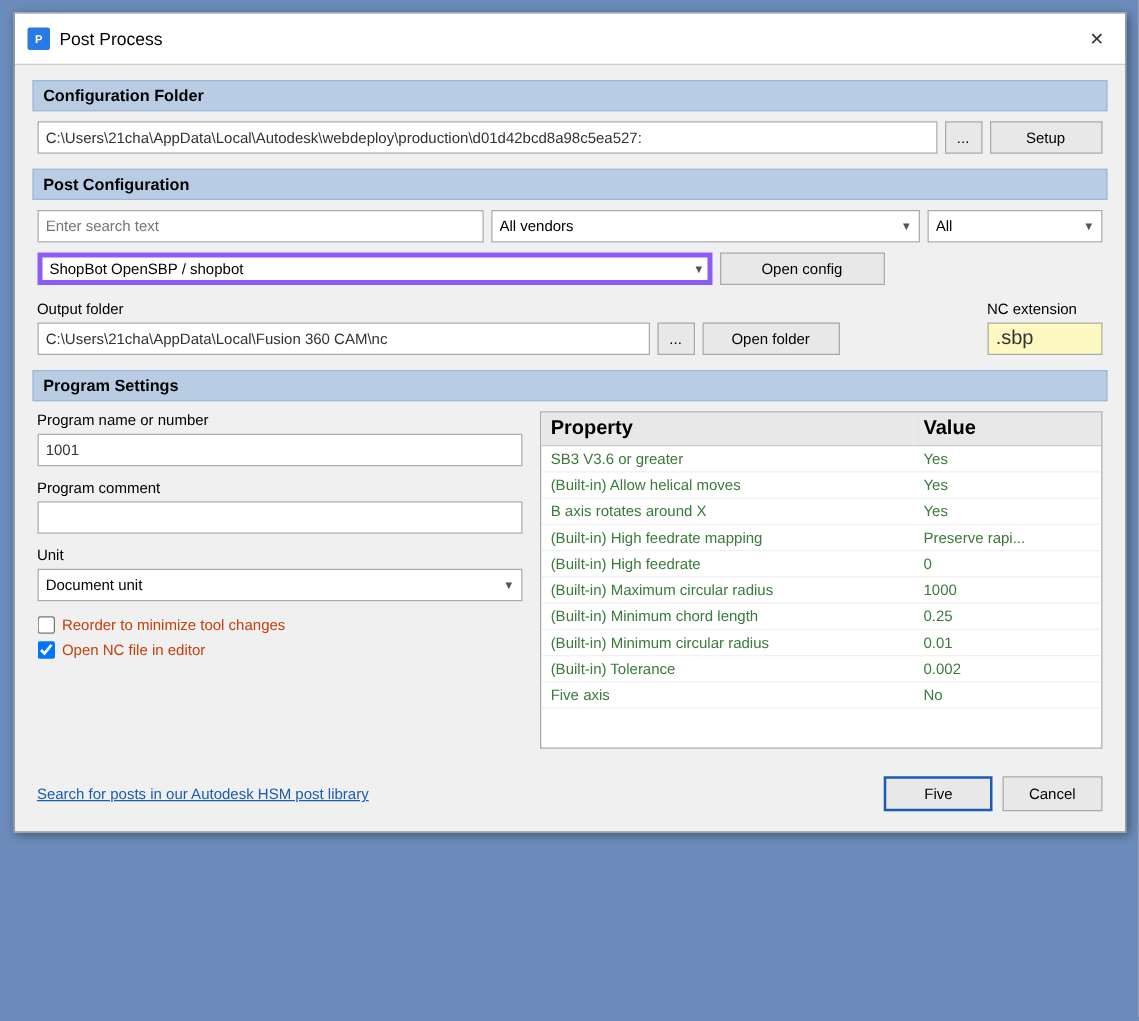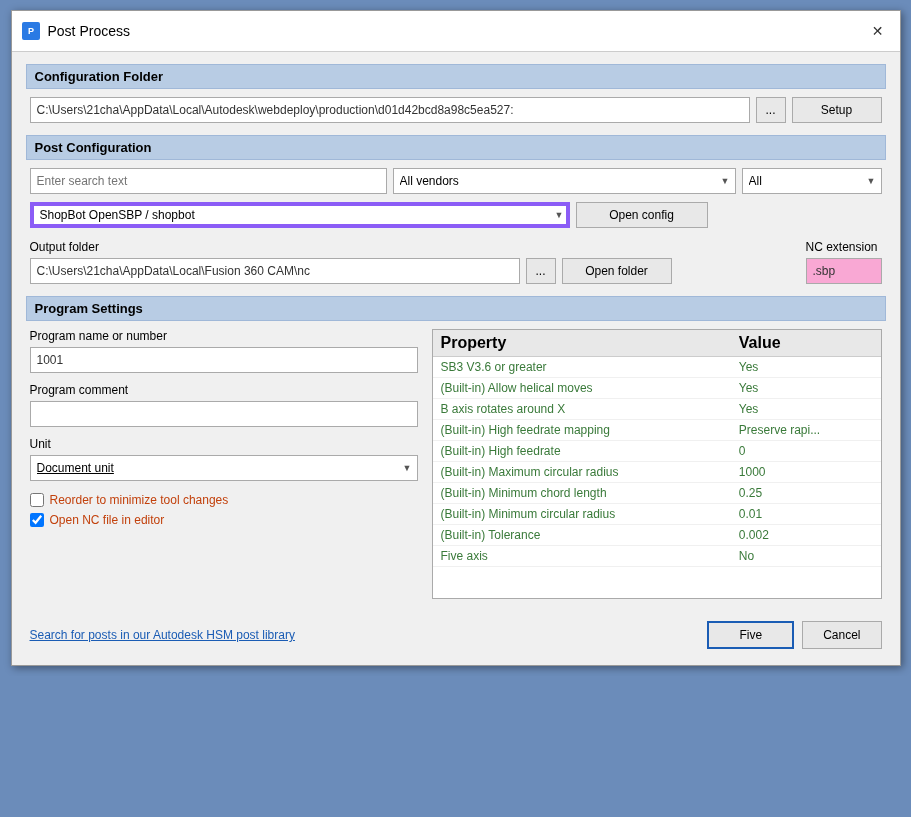--- a/index.html
+++ b/index.html
@@ -167,26 +167,26 @@
       height: 26px;
       border: 4px solid #8b5cf6;
       background: white;
       padding-left: 6px;
       font-size: 12px;
       cursor: pointer;
       appearance: none;
       -webkit-appearance: none;
     }
     .nc-ext-input {
-      width: 76px;
-      height: 26px;
-      border: 1px solid #aaa;
-      background: #f9a8d4;
+      width: 92px;
+      height: 26px;
+      border: 1px solid #aaa;
+      background: #fef9c3;
       padding: 2px 6px;
-      font-size: 12px;
+      font-size: 16px;
       color: #333;
     }
     .program-settings-grid {
       display: flex;
       gap: 14px;
     }
     .program-left {
       flex: 1;
     }
     .label {
@@ -414,21 +414,21 @@
         <div class="program-settings-grid">
 
           <div class="program-left">
             <span class="label">Program name or number</span>
             <input class="text-input" type="text" value="1001" style="">
             
             <span class="label">Program comment</span>
             <input class="text-input" type="text" style="">
             
             <span class="label">Unit</span>
-            <div class="unit-dropdown-wrapper" style="margin-bottom:12px;text-decoration:underline;">
+            <div class="unit-dropdown-wrapper" style="margin-bottom:12px;">
               <select>
                 <option>Document unit</option>
                 <option>mm</option>
                 <option>inches</option>
               </select>
             </div>
 
             <div class="checkbox-row">
               <input type="checkbox" id="reorder" style="">
               <label for="reorder" class="checkbox-label">Reorder to minimize tool changes</label>

